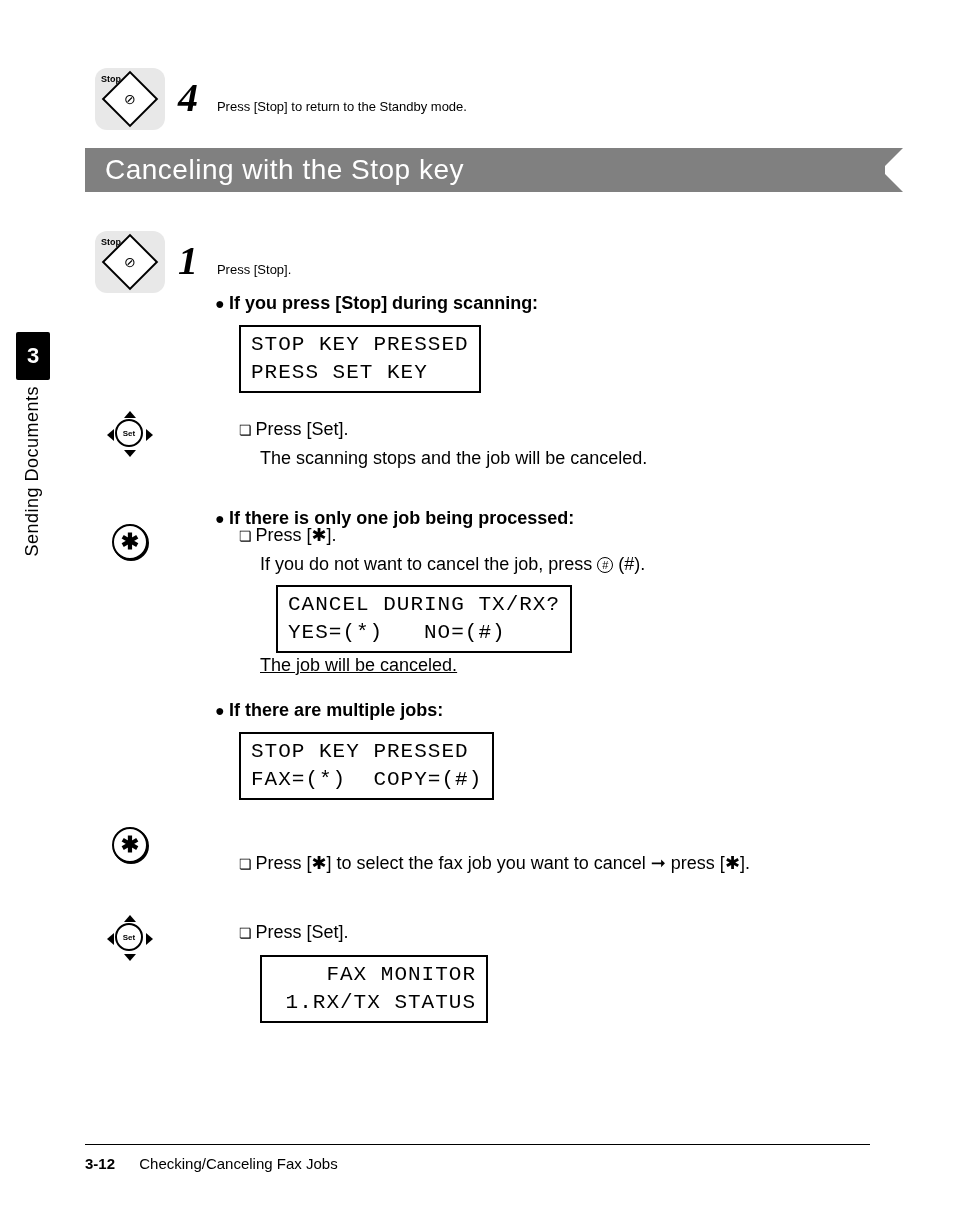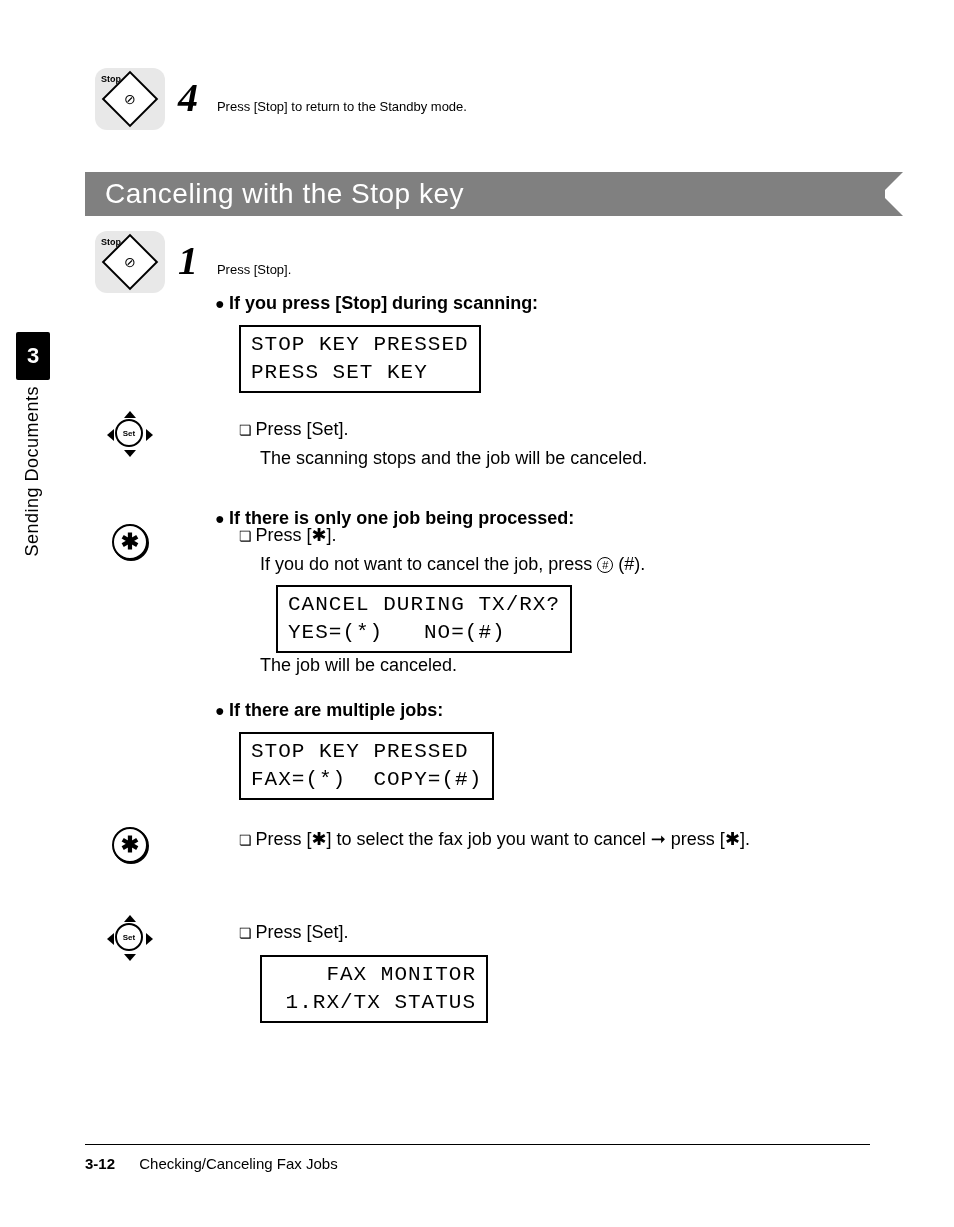--- a/index.html
+++ b/index.html
@@ -28,21 +28,21 @@
 .tri-r { right:-2px; top:16px; border-top:6px solid transparent; border-bottom:6px solid transparent; border-left:7px solid #000; }
 
 
 .star-circle { width:36px; height:36px; border:2px solid #000; border-radius:50%; display:flex; align-items:center; justify-content:center; font-size:22px; font-weight:bold; box-shadow:1px 1px 0 #000; background:#fff; }
 
 
 .step-num { font-family:"Times New Roman",serif; font-style:italic; font-weight:bold; font-size:40px; }
 .step-text { font-weight:normal; font-size:13px;text-align:right; }
 
 
-.section-bar { position:absolute; left:85px; top:172px; width:800px; height:44px; background:#808080; }
+.section-bar { position:absolute; left:85px; top:148px; width:800px; height:44px; background:#808080; }
 .section-bar-inner { color:#fff; font-size:28px; padding-left:20px; line-height:44px; letter-spacing:0.5px; }
 .section-arrow2 { position:absolute; right:-18px; top:0; width:0; height:0; border-top:22px solid #808080; border-right:22px solid transparent;}
 .section-arrow2b { position:absolute; right:-18px; bottom:0; width:0; height:0; border-bottom:22px solid #808080; border-right:22px solid transparent;}
 
 
 .lcd { border:2px solid #000; padding:4px 10px 4px 10px; display:inline-block; font-family:"Courier New",monospace; font-size:21px; letter-spacing:1px; line-height:28px; white-space:pre; }
 
 
 .body-area { position:absolute; left:178px; }
 
@@ -135,37 +135,37 @@
 <div class="body-area" style="top:524px; left:239px;">
   <span class="bullet-sq subitem"><span>Press [</span><span class="star-glyph">✱</span><span>].</span></span>
 </div>
 <div class="body-area" style="top:554px; left:260px;">
   <span class="subdesc"><span>If you do not want to cancel the job, press </span><span class="chash">#</span><span> (#).</span></span>
 </div>
 <div class="body-area" style="top:585px; left:239px;padding-left:37px;">
   <div class="lcd"><span>CANCEL DURING TX/RX?</span>
 <span>YES=(*)   NO=(#)</span></div>
 </div>
-<div class="body-area" style="top:655px; left:260px;">
+<div class="body-area" style="top:655px; left:260px;text-decoration:underline;">
   <span class="subdesc">The job will be canceled.</span>
 </div>
 
 <div class="body-area" style="top:700px; left:215px;">
   <span class="bullet-solid subhead">If there are multiple jobs:</span>
 </div>
 <div class="body-area" style="top:732px; left:239px;">
   <div class="lcd"><span>STOP KEY PRESSED</span>
 <span>FAX=(*)  COPY=(#)</span></div>
 </div>
 <div class="icon-block" style="left:108px; top:823px; width:44px; height:44px; background:transparent;">
   <div class="star-circle">
       <span class="star-glyph">✱</span>
     </div>
 </div>
-<div class="body-area" style="top:828px; left:239px;text-align:right;">
+<div class="body-area" style="top:852px; left:239px;text-align:right;">
   <span class="bullet-sq subitem"><span>Press [</span><span class="star-glyph">✱</span><span>] to select the fax job you want to cancel </span><span>➞</span><span> press [</span><span class="star-glyph">✱</span><span>].</span></span>
 </div>
 
 <div class="icon-block" style="left:103px; top:911px; width:54px; height:54px; background:transparent;">
   <div class="set-icon">
     <div class="tri tri-u"></div>
       <div class="tri tri-d"></div>
       <div class="tri tri-l"></div>
       <div class="tri tri-r"></div>
     <div class="set-circle">Set</div>

